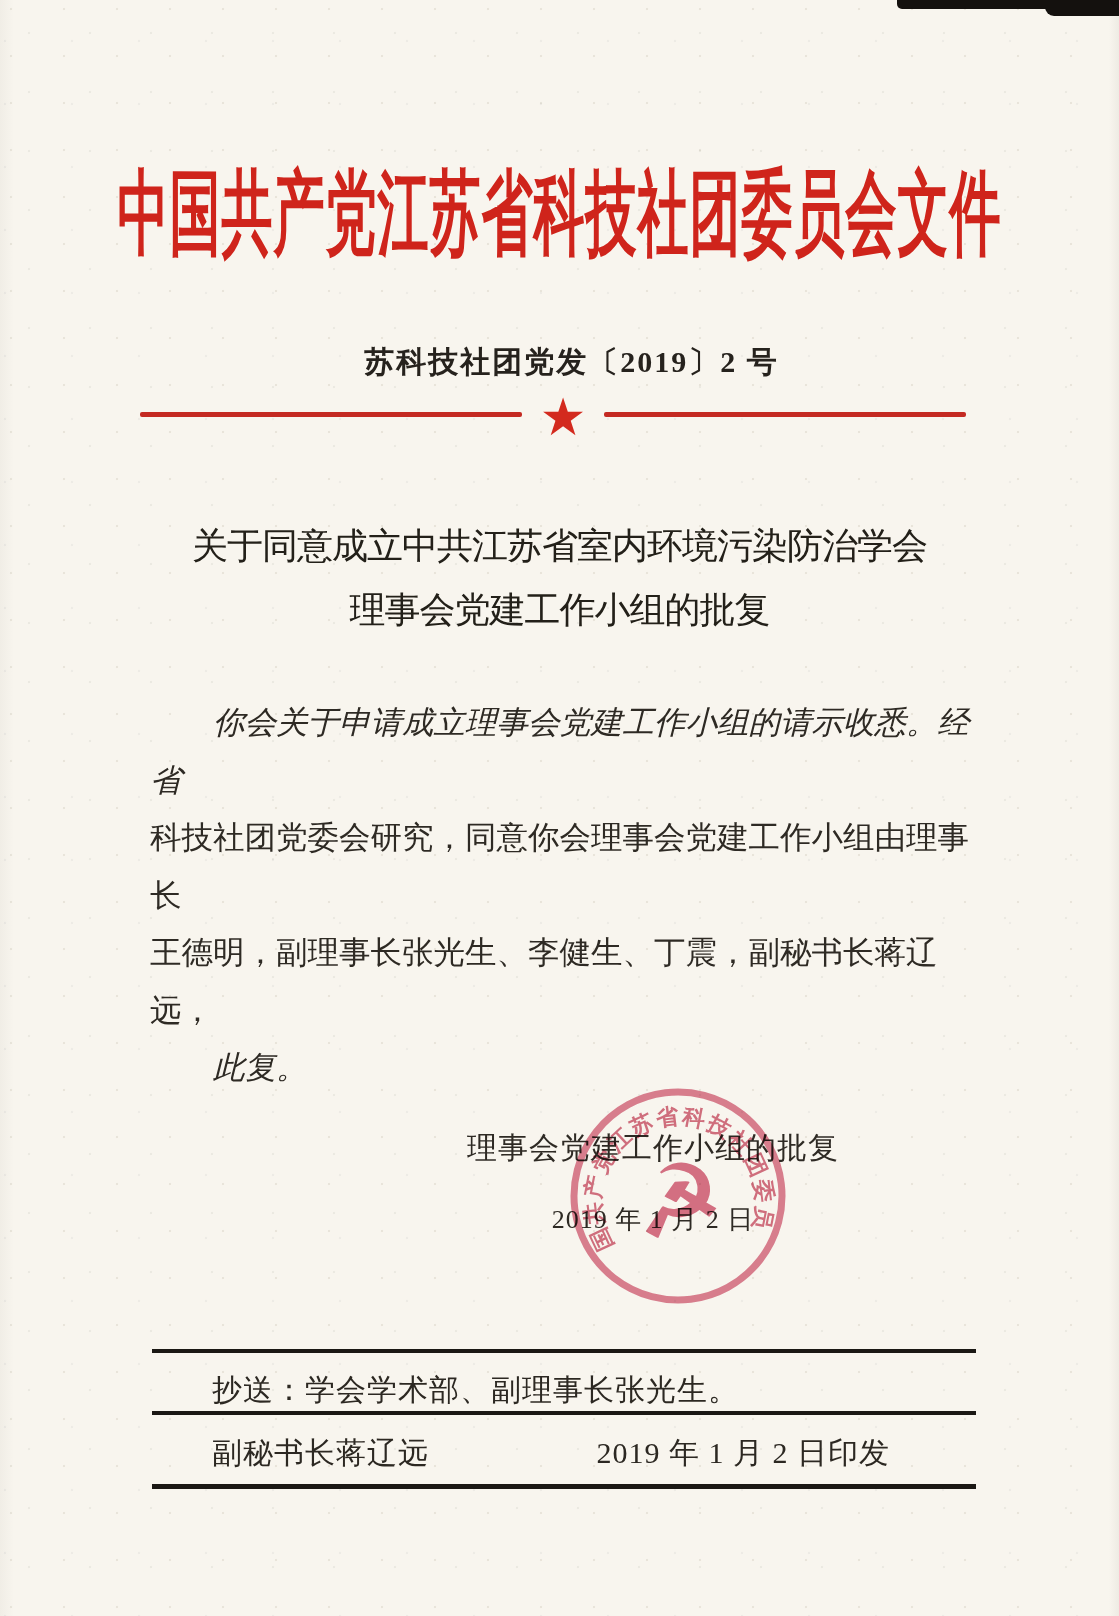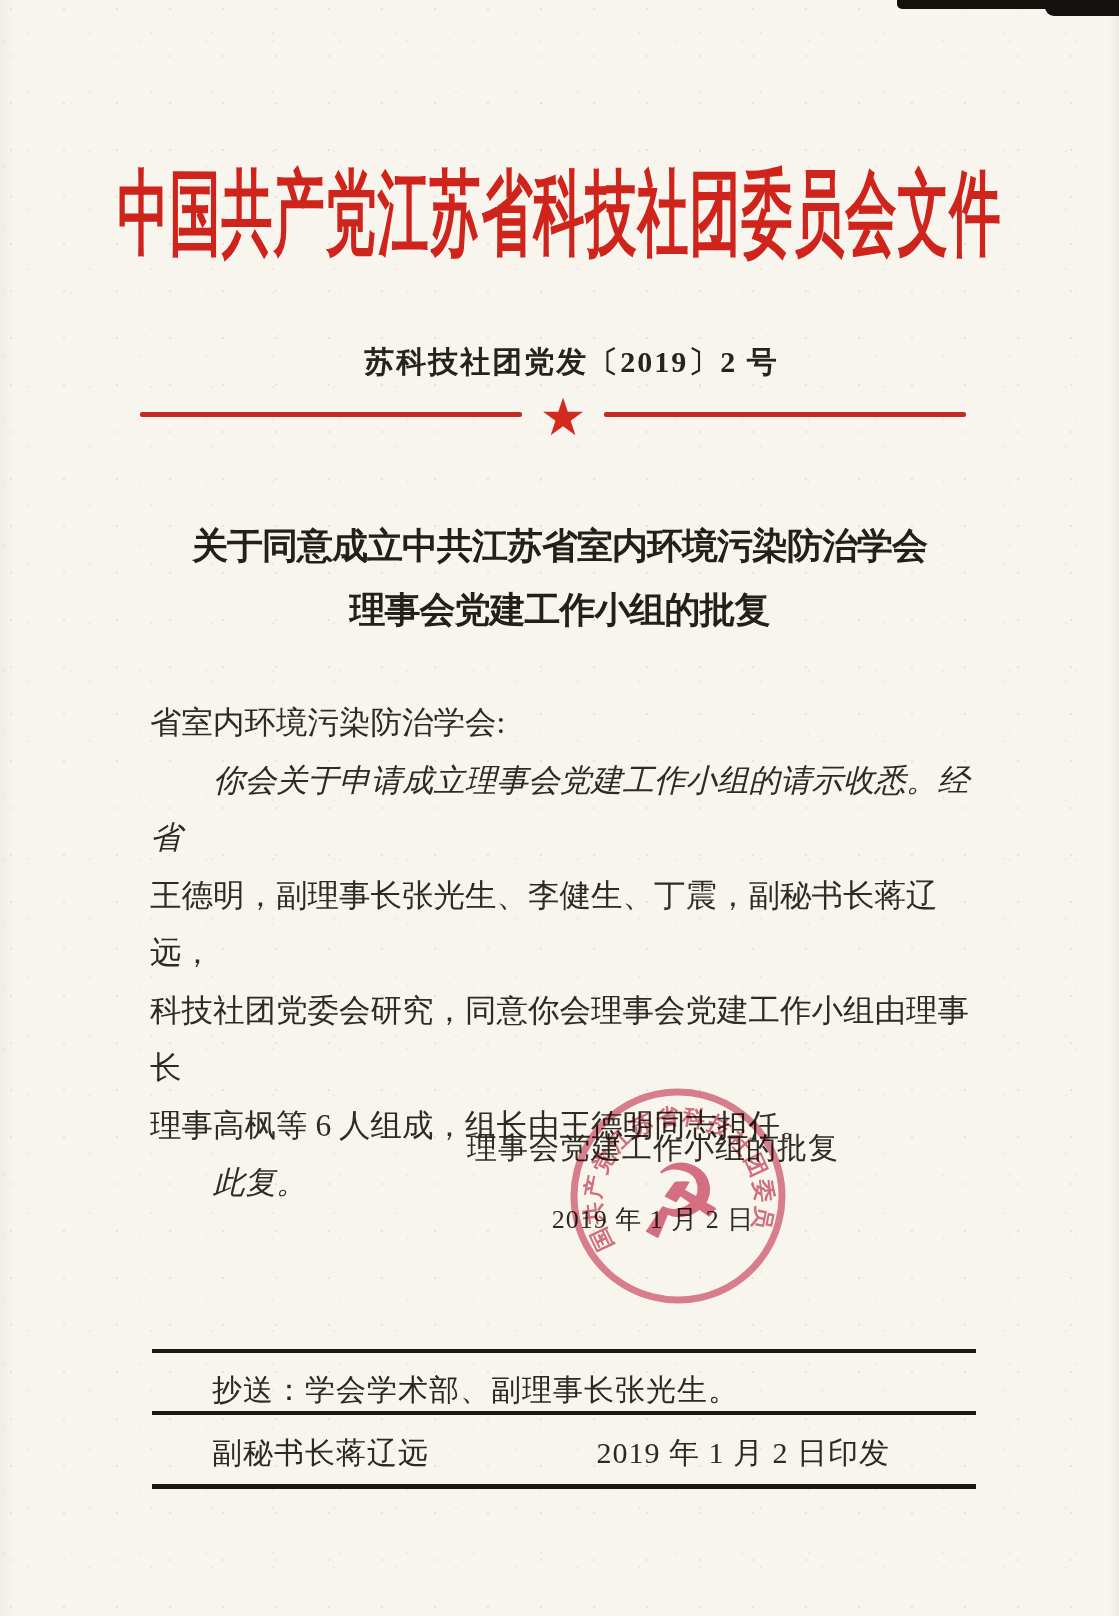--- a/index.html
+++ b/index.html
@@ -39,21 +39,21 @@
   .red-rule .seg{height:5px;border-radius:2px;}
   .red-rule .seg.left{width:382px;}
   .red-rule .seg.right{flex:1;}
   .red-rule .star{
     font-size:52px;line-height:48px;width:82px;text-align:center;
     transform:translateY(3px);
     font-family:"DejaVu Sans",sans-serif;
   }
   .doc-title{
     position:absolute;top:514px;left:0;width:1119px;text-align:center;
-    font-size:36px;font-weight:700;line-height:64px;letter-spacing:-1px;color:#232019;
+    font-size:36px;font-weight:400;line-height:64px;letter-spacing:-1px;color:#232019;
   }
   .body-text{
     position:absolute;top:694px;left:150px;width:826px;
     font-size:31.5px;line-height:57.5px;color:#2e2a24;letter-spacing:0;
   }
   .body-text .indent{text-indent:2em;font-style:italic;}
   .signature{
     position:absolute;top:1128px;left:188px;width:930px;text-align:center;color:#2e2a24;
   }
   .signature .org{font-size:30px;letter-spacing:1px;}
@@ -92,25 +92,23 @@
     <div class="star" style="color:#d32a1e">★</div>
     <div class="seg right" style="background:#c42a22"></div>
   </div>
 
   <div class="doc-title">
     <div>关于同意成立中共江苏省室内环境污染防治学会</div>
     <div>理事会党建工作小组的批复</div>
   </div>
 
   <div class="body-text">
-    <div>省室内环境污染防治学会:</div>
     <div class="indent">你会关于申请成立理事会党建工作小组的请示收悉。经省</div>
+    <div>科技社团党委会研究，同意你会理事会党建工作小组由理事长</div>
     <div>王德明，副理事长张光生、李健生、丁震，副秘书长蒋辽远，</div>
-    <div>科技社团党委会研究，同意你会理事会党建工作小组由理事长</div>
-    <div>理事高枫等 6 人组成，组长由王德明同志担任。</div>
     <div class="indent">此复。</div>
   </div>
 
   <div class="signature">
     <div class="org">理事会党建工作小组的批复</div>
     <div class="date">2019 年 1 月 2 日</div>
   </div>
 
   <div class="seal">
     <svg width="228" height="228" viewBox="0 0 228 228">

